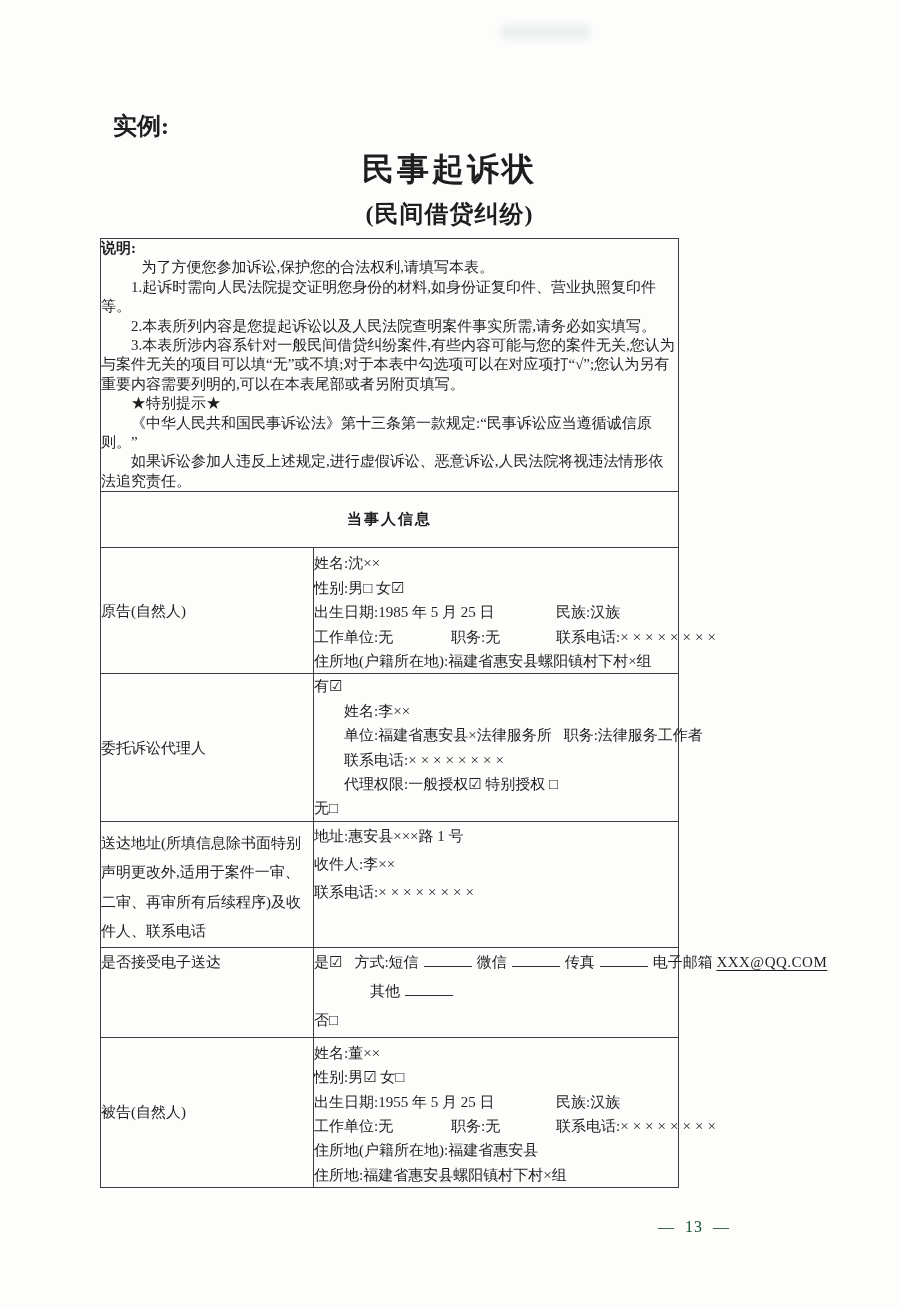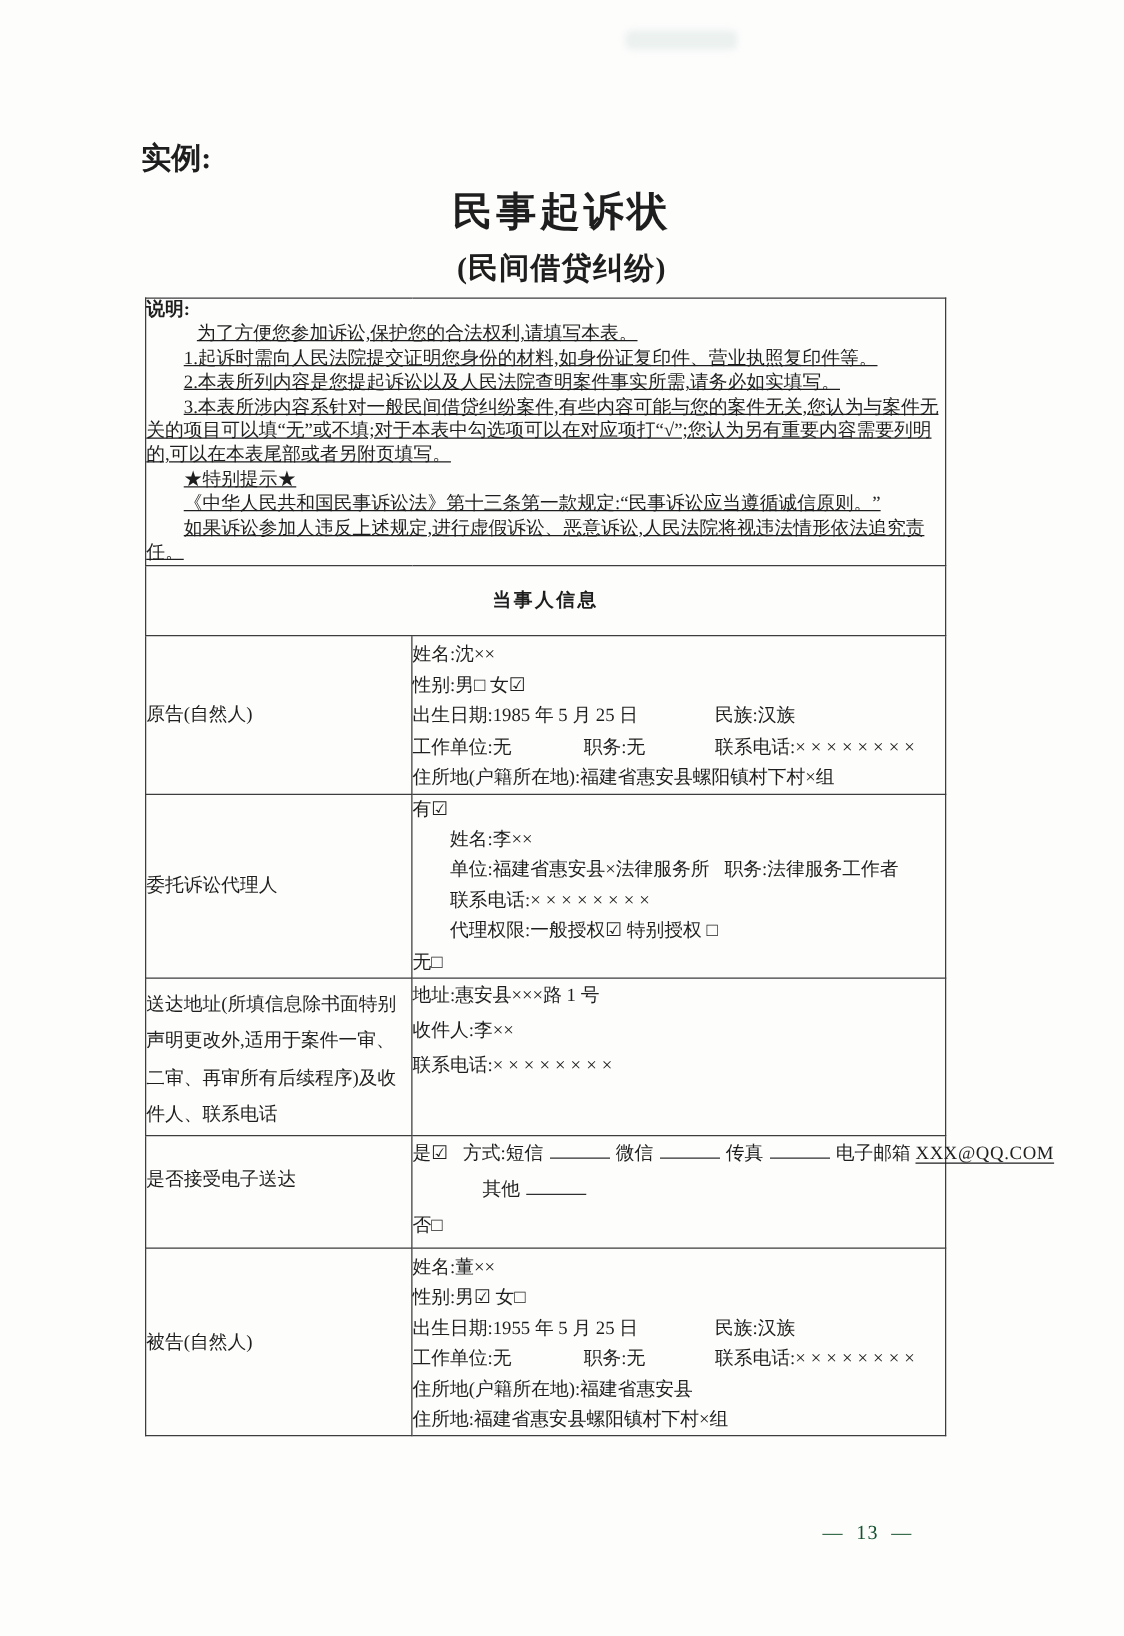--- a/index.html
+++ b/index.html
@@ -32,46 +32,46 @@
     position:absolute; left:0; top:148px; width:899px;
     text-align:center; font-size:32px; font-weight:bold;
     letter-spacing:3px; margin:0;
   }
   .doc-subtitle {
     position:absolute; left:0; top:198px; width:899px;
     text-align:center; font-size:24px; font-weight:bold;
     letter-spacing:1px; margin:0;
   }
   table.form-table {
-    position:absolute; left:116px; top:238px;
-    width:641px;
+    position:absolute; left:100px; top:238px;
+    width:579px;
     border-collapse:collapse; table-layout:fixed;
   }
   .form-table td {
     border:1px solid #3d3d3d;
     font-size:15px;
     padding:0;
   }
   col.label-col { width:213px; }
 
   
   .instructions-cell { padding:3px 9px 5px 9px; line-height:19.4px; }
   .instr-heading { font-weight:bold; }
-  .instructions-cell p { margin:0; text-indent:2em;text-decoration:underline; }
+  .instructions-cell p { margin:0; text-indent:2em; }
   .instructions-cell p.first { text-indent:2.7em; }
 
   
   .section-header-cell {
     height:56px; text-align:center; vertical-align:middle;
     font-size:21px; font-weight:bold; letter-spacing:2px;
   }
 
   
   .label-cell { padding:6px 9px; vertical-align:middle; line-height:24px;margin-left:32px; }
-  .label-cell.va-top { vertical-align:top; padding-top:23px; }
+  .label-cell.va-top { vertical-align:top; padding-top:2px; }
   .label-cell.multiline { line-height:29.5px; vertical-align:top; padding-top:7px; }
 
   
   .content-cell { padding:2px 10px 2px 10px; vertical-align:top; }
   .content-cell .line { line-height:24.4px; white-space:nowrap; }
   .r-plaintiff td { height:125px; }
   .r-agent td { height:145px; }
   .r-service td { height:120px; }
   .r-electronic td { height:90px; }
   .r-defendant td { height:148px; }

